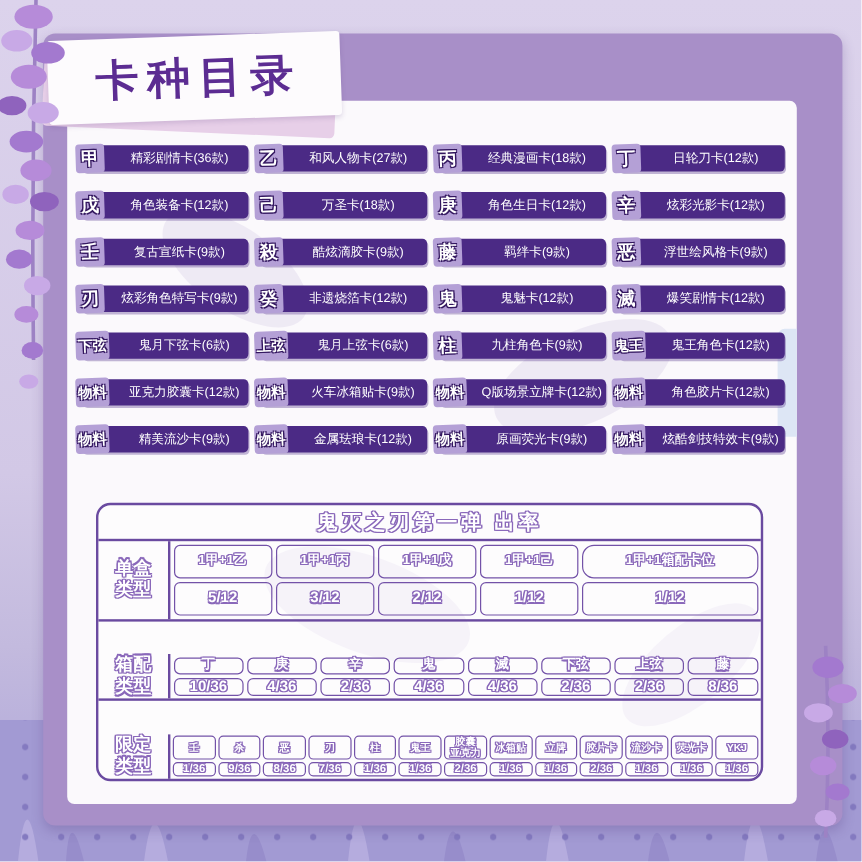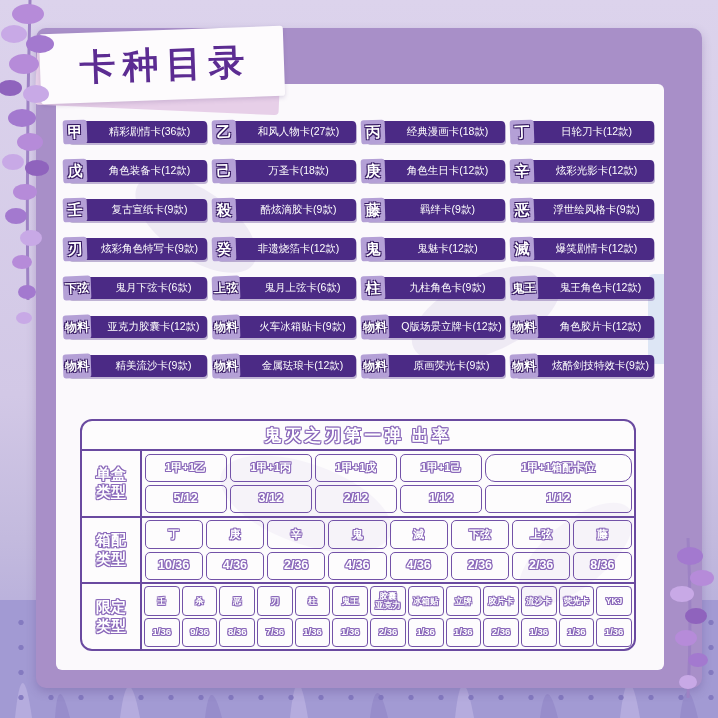--- a/index.html
+++ b/index.html
@@ -54,21 +54,21 @@
   
   .rate-table{position:absolute;left:80px;top:419px;width:552px;height:228px;
               border:2.5px solid #6a4aa0;border-radius:12px;background:rgba(255,255,255,.45);
               display:flex;flex-direction:column;}
   .bubble{color:#fff;font-weight:800;
           text-shadow:-1px -1px 0 #8a68ba,1px -1px 0 #8a68ba,-1px 1px 0 #8a68ba,1px 1px 0 #8a68ba,
                       -1px 0 0 #8a68ba,1px 0 0 #8a68ba,0 -1px 0 #8a68ba,0 1px 0 #8a68ba;}
   .rt-title{height:28px;flex:0 0 28px;border-bottom:2px solid #6a4aa0;display:flex;align-items:center;
             justify-content:center;font-size:17px;letter-spacing:3px;}
   .sec{display:flex;flex:1;}
-  .sec + .sec{border-top:2px solid #6a4aa0;}
+  .sec + .sec{border-top:2px solid #6a4aa0;align-items:flex-end;}
   .sec-left{flex:0 0 58px;display:flex;flex-direction:column;align-items:center;justify-content:center;
             font-size:15px;line-height:1.25;border-right:2px solid #6a4aa0;}
   .sec-body{flex:1;display:flex;flex-direction:column;padding:1px;}
   .sec-row{flex:1;display:flex;}
   .cell{flex:1;margin:1.5px;border:1.6px solid #7352a8;border-radius:5px;display:flex;
         align-items:center;justify-content:center;text-align:center;white-space:pre-line;line-height:1.05;}
   .cell.name{font-size:11px;}
   .cell.rate{font-size:12.5px;}
   .sec.dense .cell.name{font-size:8.5px;margin:1px;border-radius:4px;}
   .sec.dense .cell.rate{font-size:9.5px;margin:1px;border-radius:4px;}

